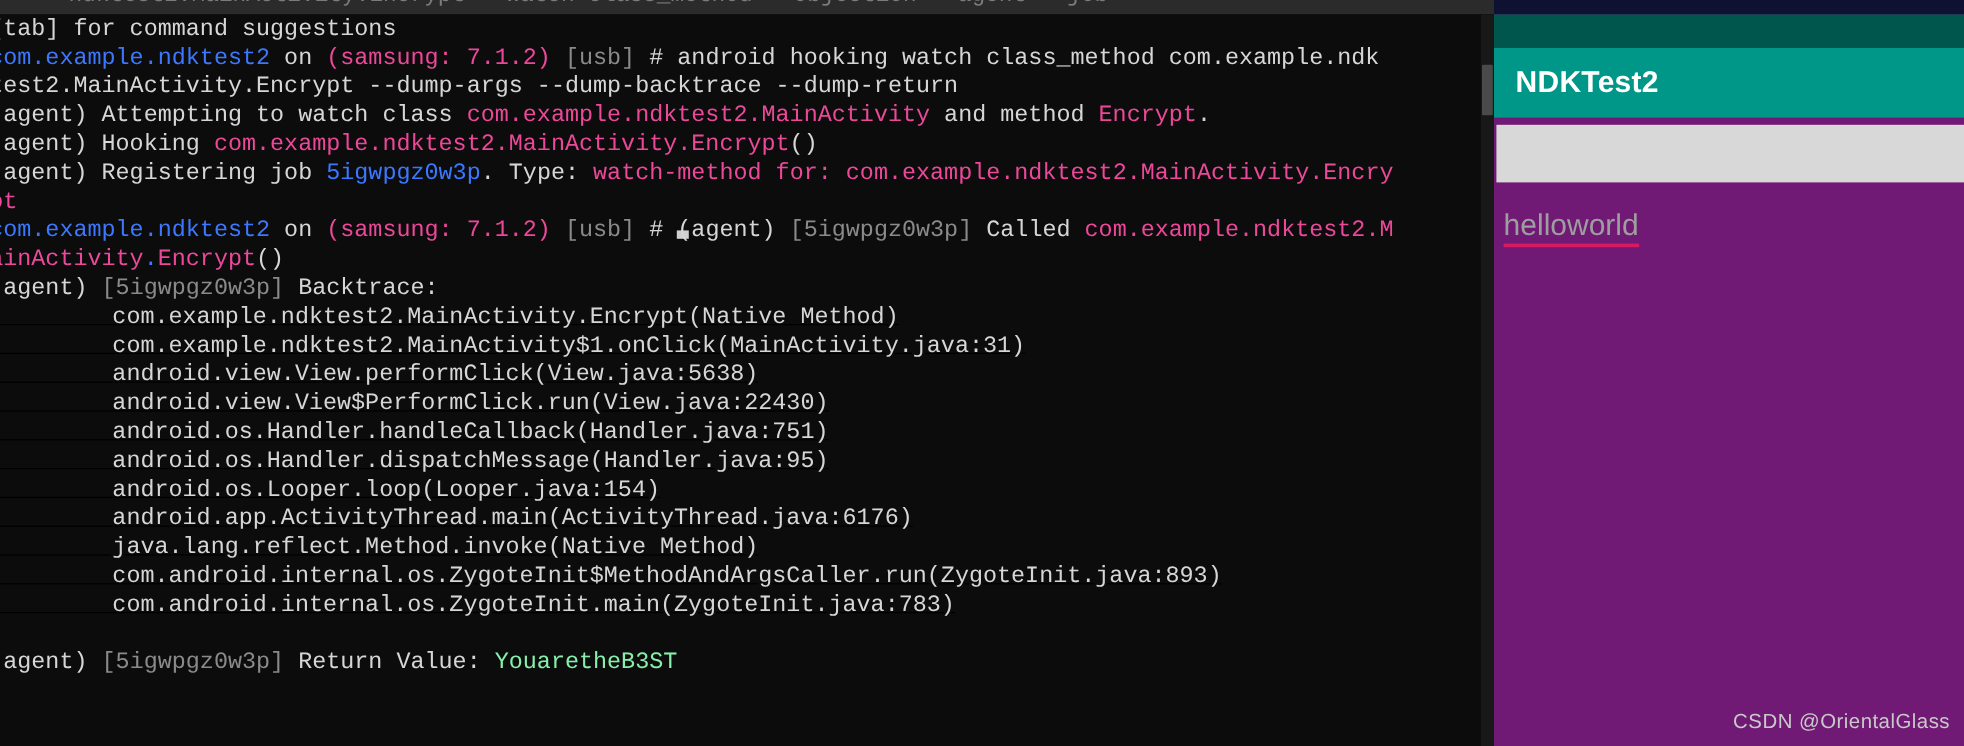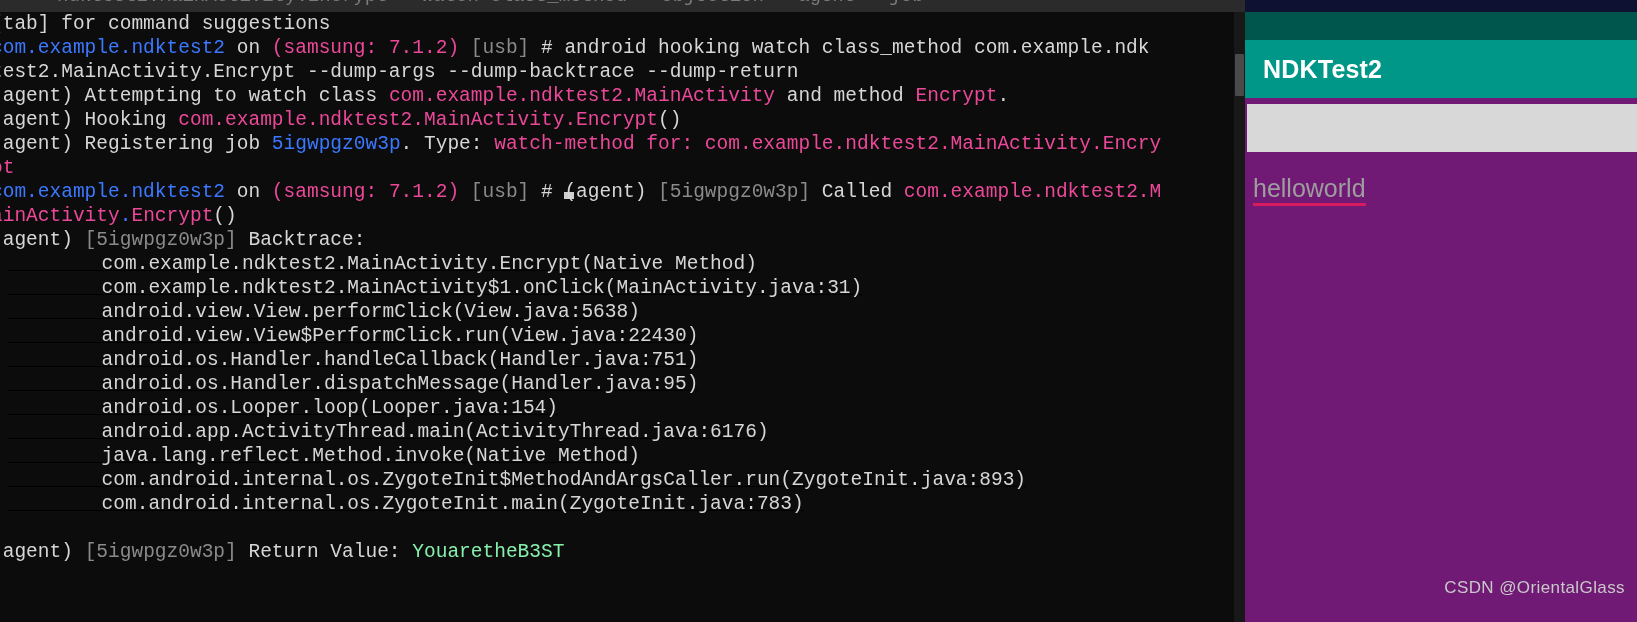--- a/index.html
+++ b/index.html
@@ -63,21 +63,21 @@
     font-size: 19.5px;
     line-height: 24px;
     white-space: pre;
     overflow: hidden;
   }
   .tline {
     height: 24px;
     white-space: pre;
     margin-left: -9px;
   }
-  .tline.indent { margin-left: 8px; text-decoration: underline; }
+  .tline.indent { margin-left: 0; text-decoration: underline; }
 
   
   .c-white  { color: #d6d6d6; }
   .c-blue   { color: #3b78ff; }
   .c-green  { color: #ec4899; }
   .c-grey   { color: #8a8a8a; text-align: center; }
   .c-red    { color: #86efac; }
 
   .block-cursor {
     display: inline-block;
@@ -159,21 +159,21 @@
   .result-text {
     display: inline-block;
     color: #9e9e9e;
     font-size: 25px;
     padding-bottom: 0;
     border-bottom: 3px solid #d81b60;
   }
   .watermark {
     position: absolute;
     right: 12px;
-    bottom: 24px;
+    bottom: 10px;
     color: #c9c9c9;
     font-size: 17px;
     font-family: "Liberation Sans", "DejaVu Sans", sans-serif;
     letter-spacing: .4px;
   }
 </style>
 </head>
 <body>
 
 <div class="screen">

